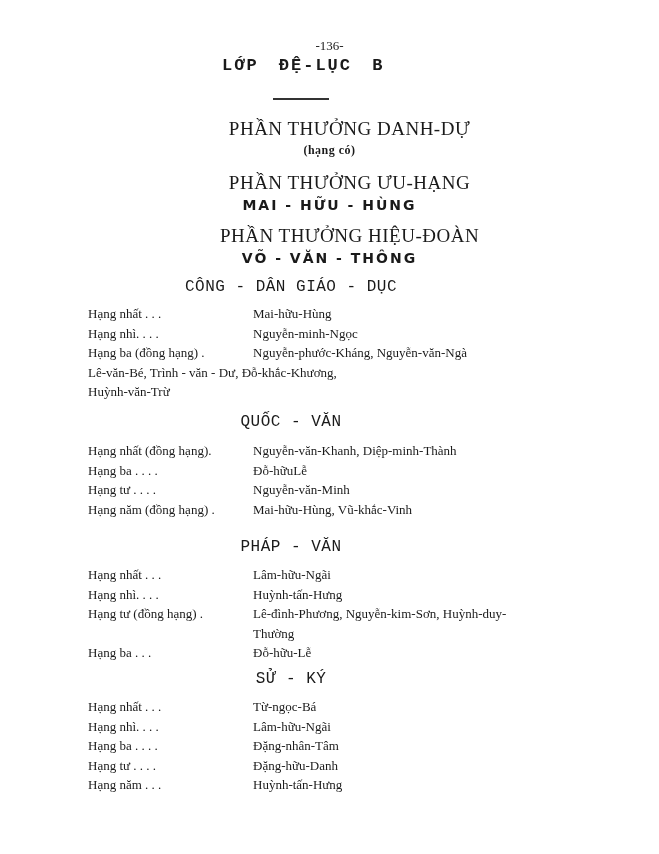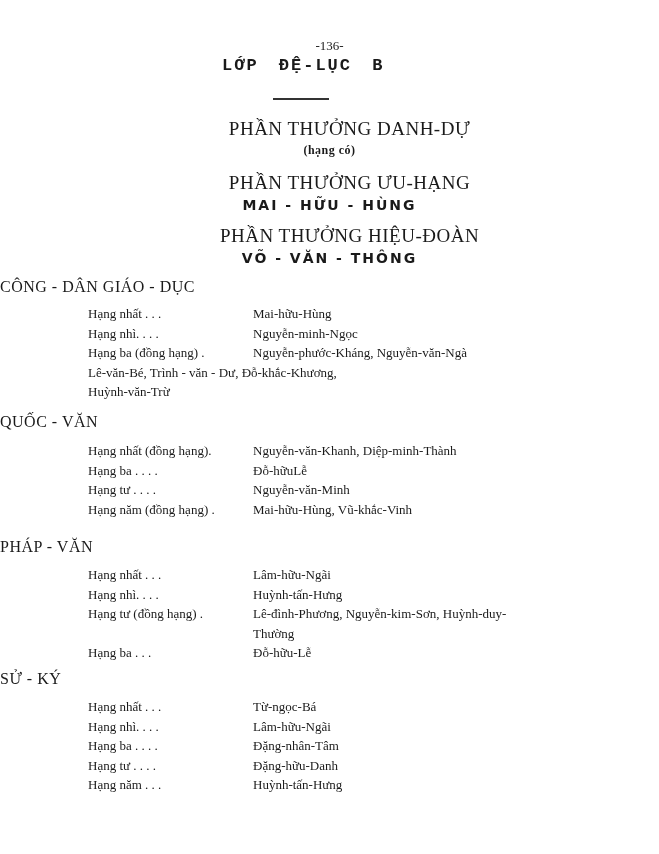--- a/index.html
+++ b/index.html
@@ -8,21 +8,21 @@
       overflow: hidden; color: #1a1a1a;
       font-family: "Liberation Serif", serif;
     }
     .page-num { position: absolute; top: 38px; left: 0; width: 659px; text-align: center; font-size: 13px; box-sizing: border-box; }
     .title { position: absolute; top: 56px; left: 222px; font-family: Liberation Mono, monospace; font-weight: bold; font-size: 17px; letter-spacing: 2px; word-spacing: 8px; }
     .rule { position: absolute; top: 98px; left: 273px; width: 56px; height: 2px; background: #333; }
     .award { position: absolute; left: 0; width: 659px; text-align: center; }
     .award-title { font-size: 19px; letter-spacing: 0.5px; margin-left: 40px; }
     .award-sub { font-family: "DejaVu Sans", sans-serif; font-size: 14px; font-weight: bold; letter-spacing: 2px; margin-top: 3px; }
     .award-sub.small { font-family: "Liberation Serif", serif; font-weight: bold; font-size: 12px; letter-spacing: 0.5px; }
-    .section-title { position: absolute; left: 0; width: 582px; text-align: left; font-size: 16px; letter-spacing: 0.5px; }
+    .section-title { position: absolute; left: 0; width: 582px; text-align: center; font-size: 16px; letter-spacing: 0.5px; font-family: Liberation Mono, monospace; }
     .rows { position: absolute; left: 88px; font-size: 13px; line-height: 19.5px; }
     .row { display: flex; }
     .rank { width: 165px; flex: none; }
     .names { width: 280px; }
   </style>
 </head>
 <body>
 
 <div class="page-num">-136-</div>
 <div class="title">LỚP ĐỆ-LỤC B</div>

